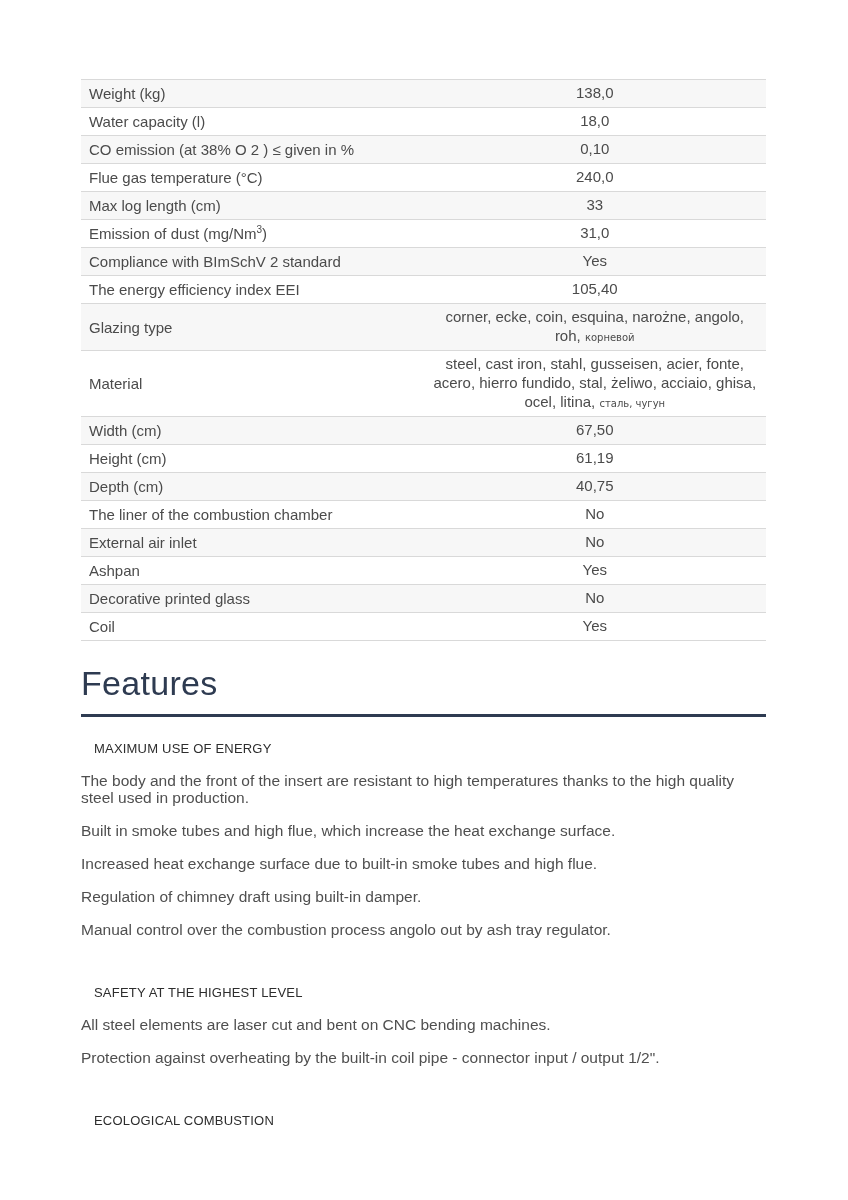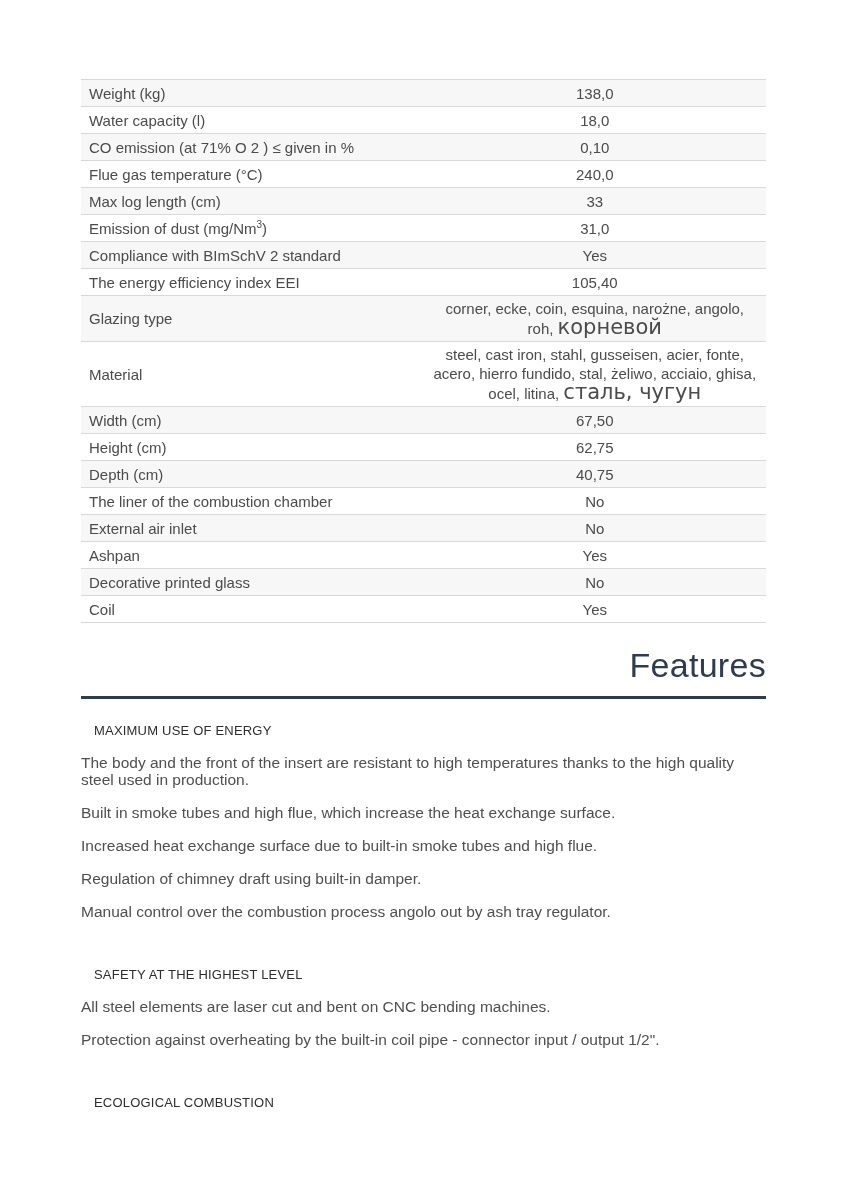--- a/index.html
+++ b/index.html
@@ -16,25 +16,25 @@
     padding: 3px 8px;
     line-height: 19px;
     border-top: 1px solid #d9d9d9;
     vertical-align: middle;
   }
   table.spec tr:last-child td { border-bottom: 1px solid #d9d9d9; }
   table.spec tr:nth-child(odd) td { background: #f7f7f7; }
   td.spec-label { text-align: left; width: 50%; padding-left: 2px; }
   td.spec-value { text-align: center; width: 50%; }
   td.spec-label sup { font-size: 10px; line-height: 0; }
-  .cyr { font-family: "DejaVu Sans", sans-serif; font-size: 21px; }
+  .cyr { font-family: "DejaVu Sans", sans-serif; font-size: 10px; }
   
   h1.features-heading {
     font-size: 34px; font-weight: 300; color: #2e3b51;
-    letter-spacing: 0.3px; margin: 23px 0 11px 0; text-align: right;
+    letter-spacing: 0.3px; margin: 23px 0 11px 0;
   }
   .features-divider { height: 3px; background: #2e3b51; border: none; margin: 0; }
   .subsection { margin-top: 47px; }
   .subsection.first { margin-top: 24px; }
   .subsection-title {
     font-size: 13px; font-weight: normal; color: #2d2d2d;
     letter-spacing: 0.2px; margin: 13px;
   }
   .feature-paragraph {
     font-size: 15.5px; color: #4f4f4f; line-height: 17px;
@@ -52,21 +52,21 @@
     <td class="spec-label"><span class="lbl-main">Weight (kg)</span><sup class="lbl-sup"></sup><span class="lbl-suffix"></span></td>
     <td class="spec-value"><span class="val-main">138,0</span><span class="val-cyr cyr"></span></td>
   </tr>
 
   <tr>
     <td class="spec-label"><span class="lbl-main">Water capacity (l)</span><sup class="lbl-sup"></sup><span class="lbl-suffix"></span></td>
     <td class="spec-value"><span class="val-main">18,0</span><span class="val-cyr cyr"></span></td>
   </tr>
 
   <tr>
-    <td class="spec-label"><span class="lbl-main">CO emission (at 71% O 2 ) ≤ given in %</span><sup class="lbl-sup"></sup><span class="lbl-suffix"></span></td>
+    <td class="spec-label"><span class="lbl-main">CO emission (at 38% O 2 ) ≤ given in %</span><sup class="lbl-sup"></sup><span class="lbl-suffix"></span></td>
     <td class="spec-value"><span class="val-main">0,10</span><span class="val-cyr cyr"></span></td>
   </tr>
 
   <tr>
     <td class="spec-label"><span class="lbl-main">Flue gas temperature (°C)</span><sup class="lbl-sup"></sup><span class="lbl-suffix"></span></td>
     <td class="spec-value"><span class="val-main">240,0</span><span class="val-cyr cyr"></span></td>
   </tr>
 
   <tr>
     <td class="spec-label"><span class="lbl-main">Max log length (cm)</span><sup class="lbl-sup"></sup><span class="lbl-suffix"></span></td>
@@ -98,21 +98,21 @@
     <td class="spec-value"><span class="val-main">steel, cast iron, stahl, gusseisen, acier, fonte, acero, hierro fundido, stal, żeliwo, acciaio, ghisa, ocel, litina, </span><span class="val-cyr cyr">сталь, чугун</span></td>
   </tr>
 
   <tr>
     <td class="spec-label"><span class="lbl-main">Width (cm)</span><sup class="lbl-sup"></sup><span class="lbl-suffix"></span></td>
     <td class="spec-value"><span class="val-main">67,50</span><span class="val-cyr cyr"></span></td>
   </tr>
 
   <tr>
     <td class="spec-label"><span class="lbl-main">Height (cm)</span><sup class="lbl-sup"></sup><span class="lbl-suffix"></span></td>
-    <td class="spec-value"><span class="val-main">62,75</span><span class="val-cyr cyr"></span></td>
+    <td class="spec-value"><span class="val-main">61,19</span><span class="val-cyr cyr"></span></td>
   </tr>
 
   <tr>
     <td class="spec-label"><span class="lbl-main">Depth (cm)</span><sup class="lbl-sup"></sup><span class="lbl-suffix"></span></td>
     <td class="spec-value"><span class="val-main">40,75</span><span class="val-cyr cyr"></span></td>
   </tr>
 
   <tr>
     <td class="spec-label"><span class="lbl-main">The liner of the combustion chamber</span><sup class="lbl-sup"></sup><span class="lbl-suffix"></span></td>
     <td class="spec-value"><span class="val-main">No</span><span class="val-cyr cyr"></span></td>

